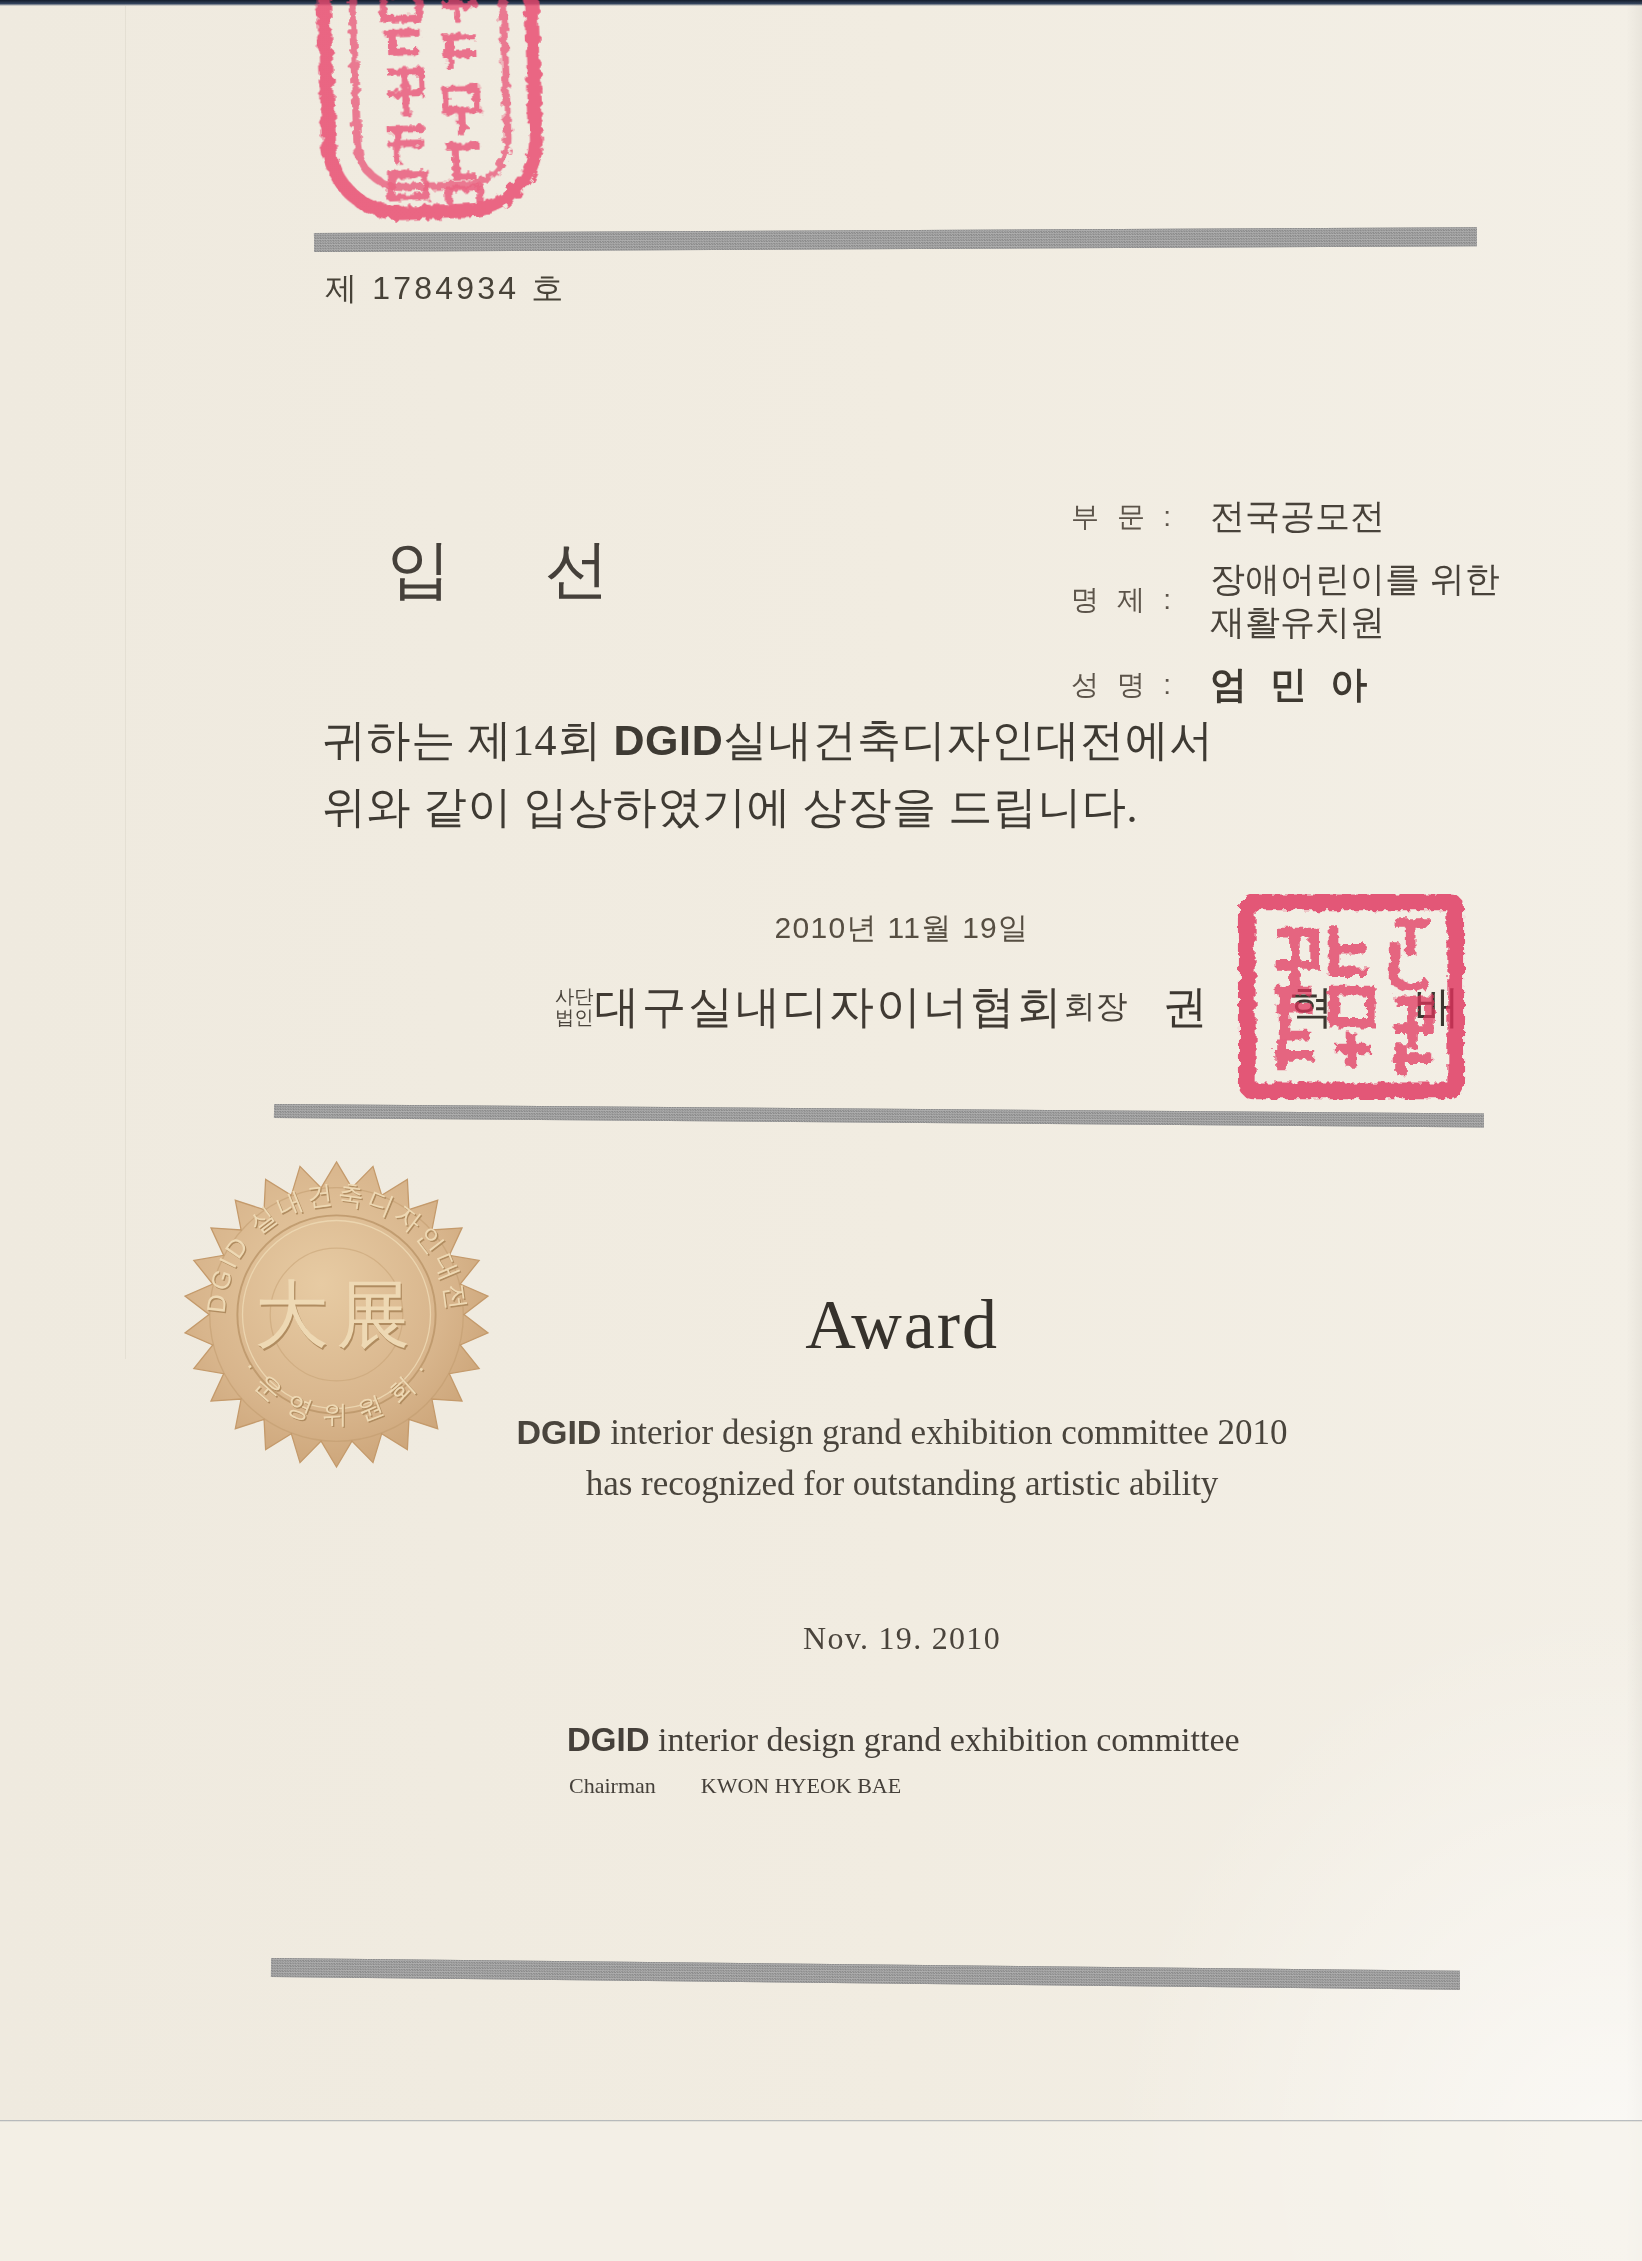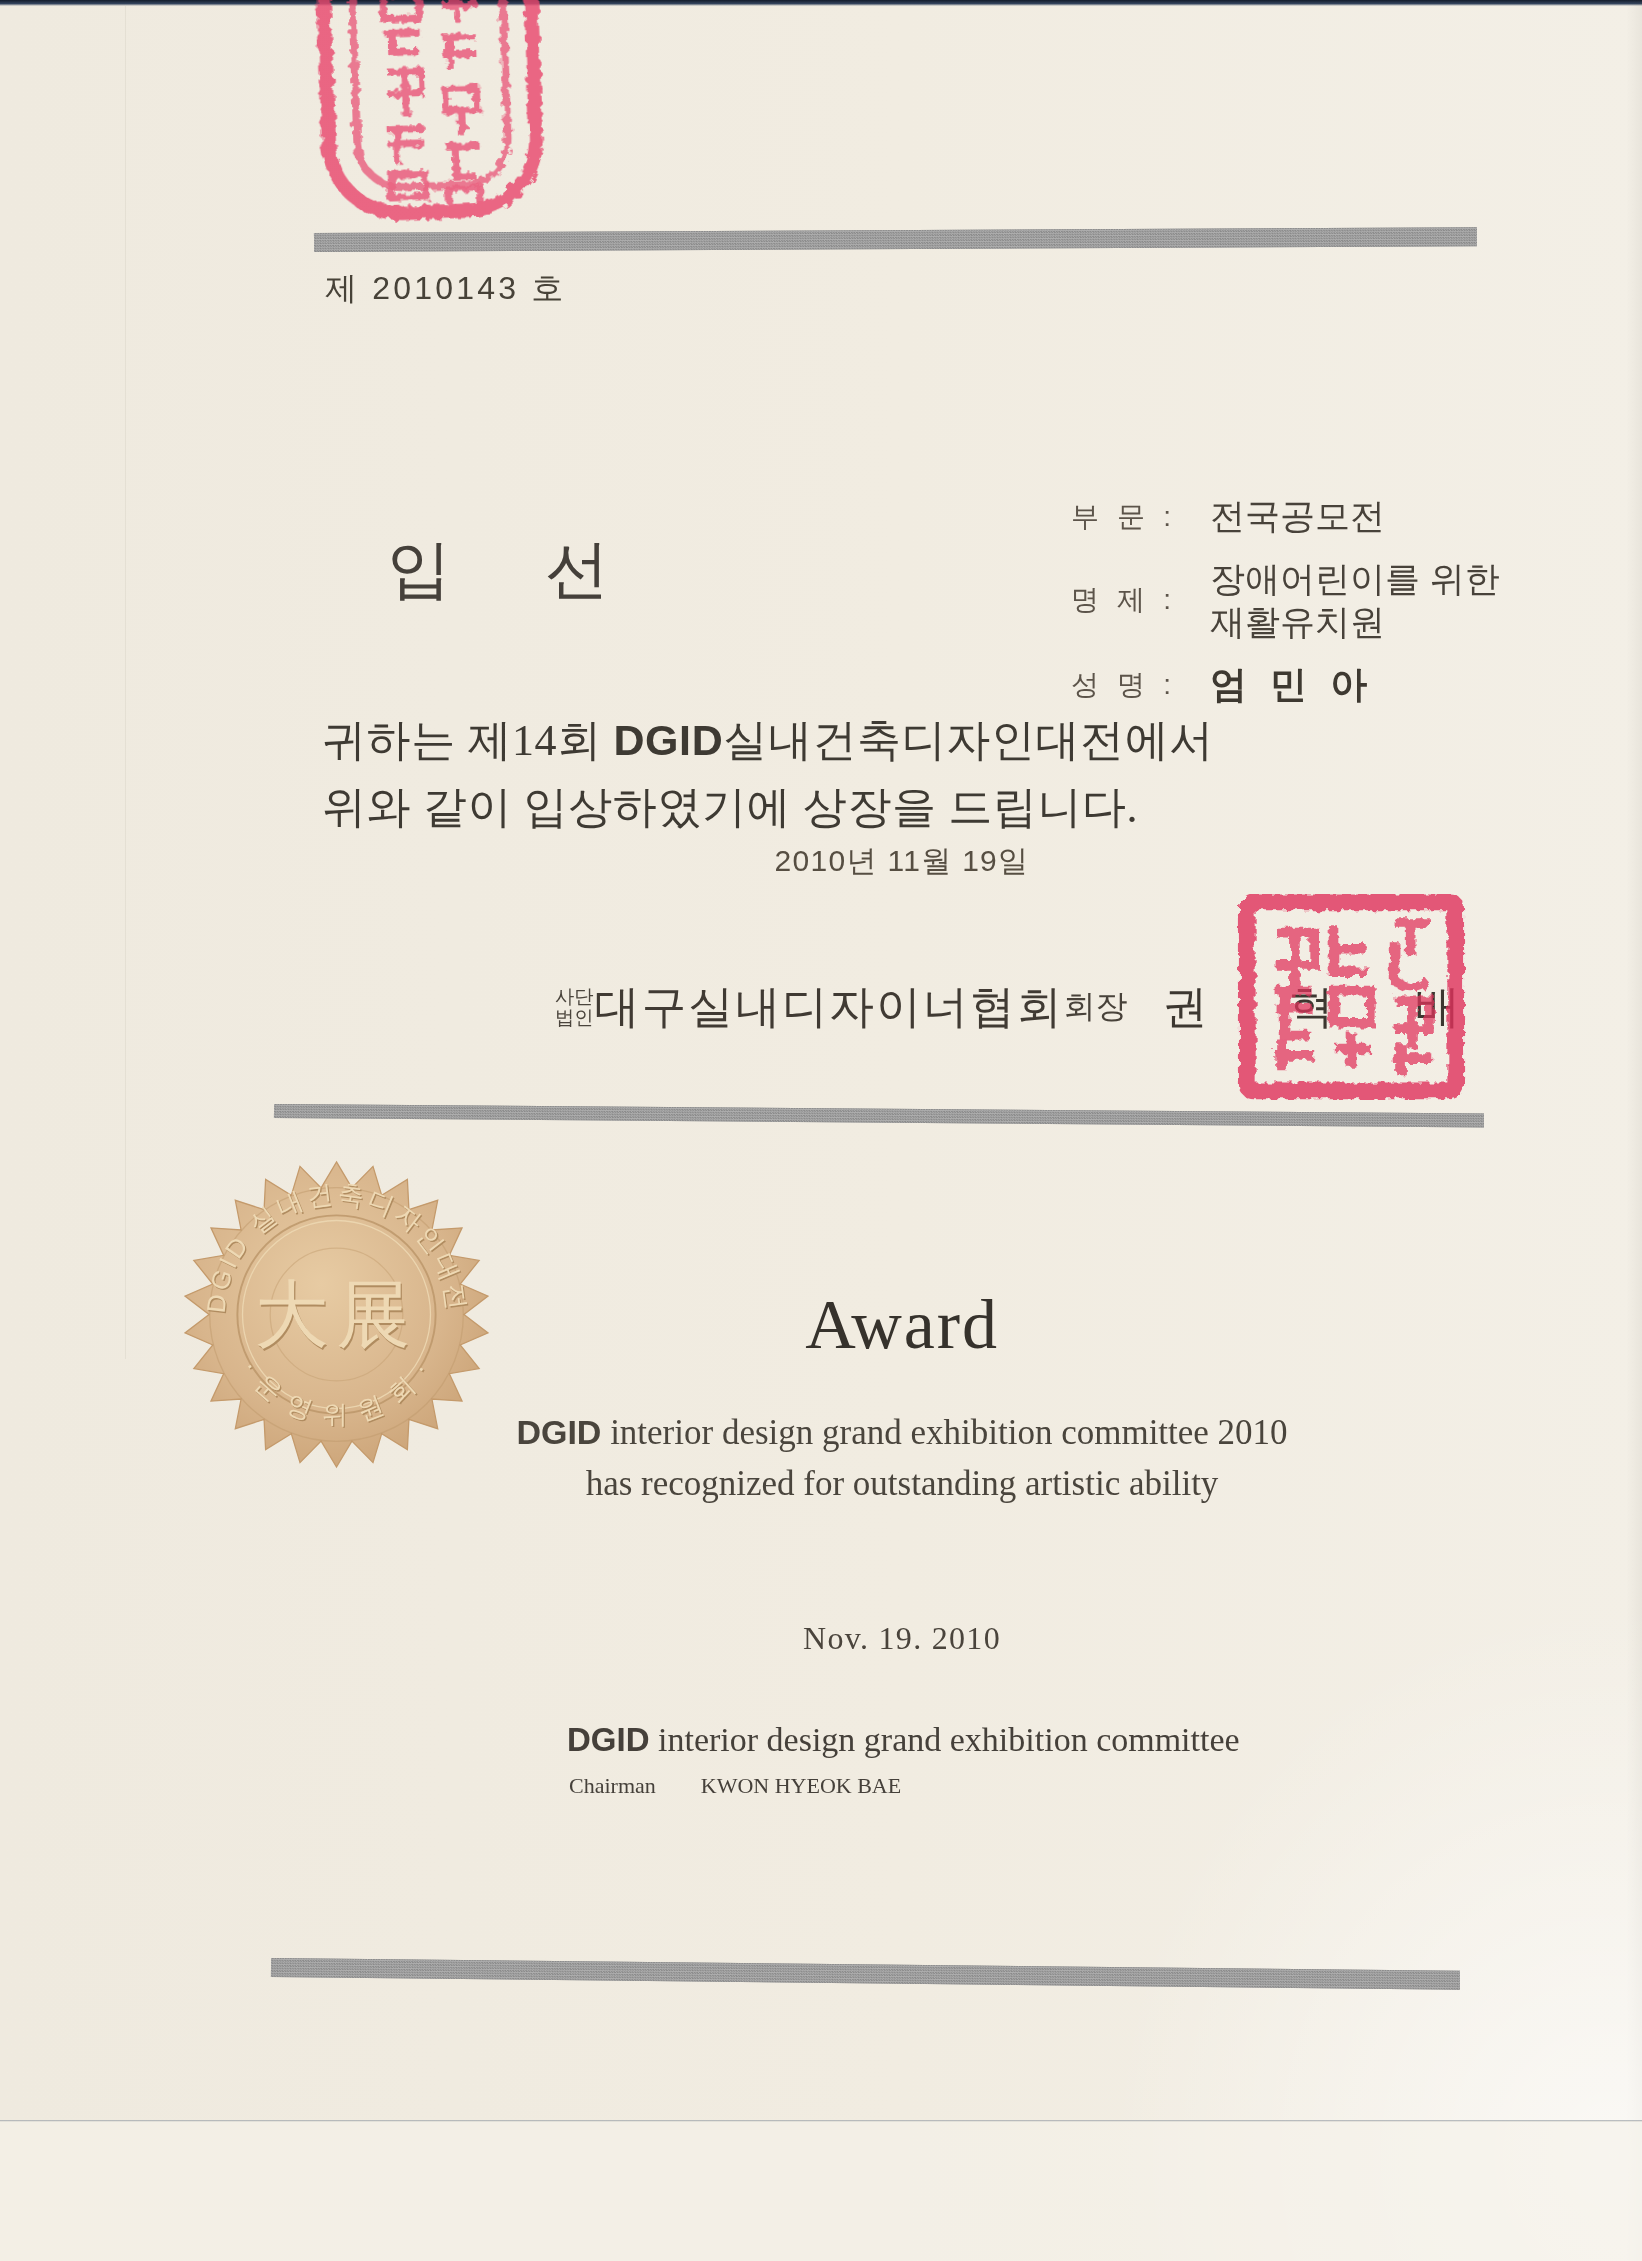--- a/index.html
+++ b/index.html
@@ -39,21 +39,21 @@
   .info-row{display:flex;align-items:center;margin-bottom:17px;}
   .info-label{width:139px;font-size:28px;color:#5c544a;word-spacing:10.3px;
     font-family:"Liberation Sans","DejaVu Sans",sans-serif;flex:none;}
   .info-value{font-size:35px;color:#48423a;font-family:"Liberation Sans","DejaVu Sans",sans-serif;}
   .info-value.two-line{line-height:43px;}
   .info-value.name{font-weight:700;font-size:37px;letter-spacing:6.4px;color:#3e3931;}
 
   .body-line{position:absolute;left:322px;width:1160px;text-align:left;font-size:44px;color:#3e3a33;letter-spacing:0.6px;}
   .body-line .dgid{font-size:43px;}
   .line1{top:711px;} .line2{top:778px;}
-  .date-kr{position:absolute;left:322px;top:841px;width:1160px;text-align:center;
+  .date-kr{position:absolute;left:322px;top:908px;width:1160px;text-align:center;
     font-size:30px;color:#564e42;font-family:"Liberation Sans","DejaVu Sans",sans-serif;letter-spacing:1.3px;}
 
   .issuer{position:absolute;left:555px;top:977px;display:flex;align-items:center;}
   .org-type{font-size:19.3px;line-height:21px;color:#4a443c;
     font-family:"Liberation Sans","DejaVu Sans",sans-serif;flex:none;}
   .org-name{margin-left:1px;font-size:45px;letter-spacing:1.9px;color:#403a33;
     font-family:"Liberation Sans","DejaVu Sans",sans-serif;font-weight:400;flex:none;}
   .chair-label{font-size:32px;color:#48423a;
     font-family:"Liberation Sans","DejaVu Sans",sans-serif;flex:none;}
   .chair-name{margin-left:35px;font-size:45px;letter-spacing:35px;color:#3c3730;flex:none;}
@@ -105,21 +105,21 @@
         <path d="M200 110 h52 M200 136 h52 M212 110 v50"></path>
         <path d="M202 190 h48 v34 h-48 z M226 224 v40"></path>
         <path d="M200 280 h52 M214 280 v46 h30"></path>
         <path d="M202 345 h48 v30 h-48 z"></path>
       </g>
     </g>
   </svg>
 
   <div class="bar bar-top"></div>
 
-  <div class="cert-number">제 2010143 호</div>
+  <div class="cert-number">제 1784934 호</div>
 
 
   <div class="rank">입 선</div>
 
   <div class="info">
     <div class="info-row">
       <span class="info-label">부 문 :</span>
       <span class="info-value">전국공모전</span>
     </div>
     <div class="info-row">

